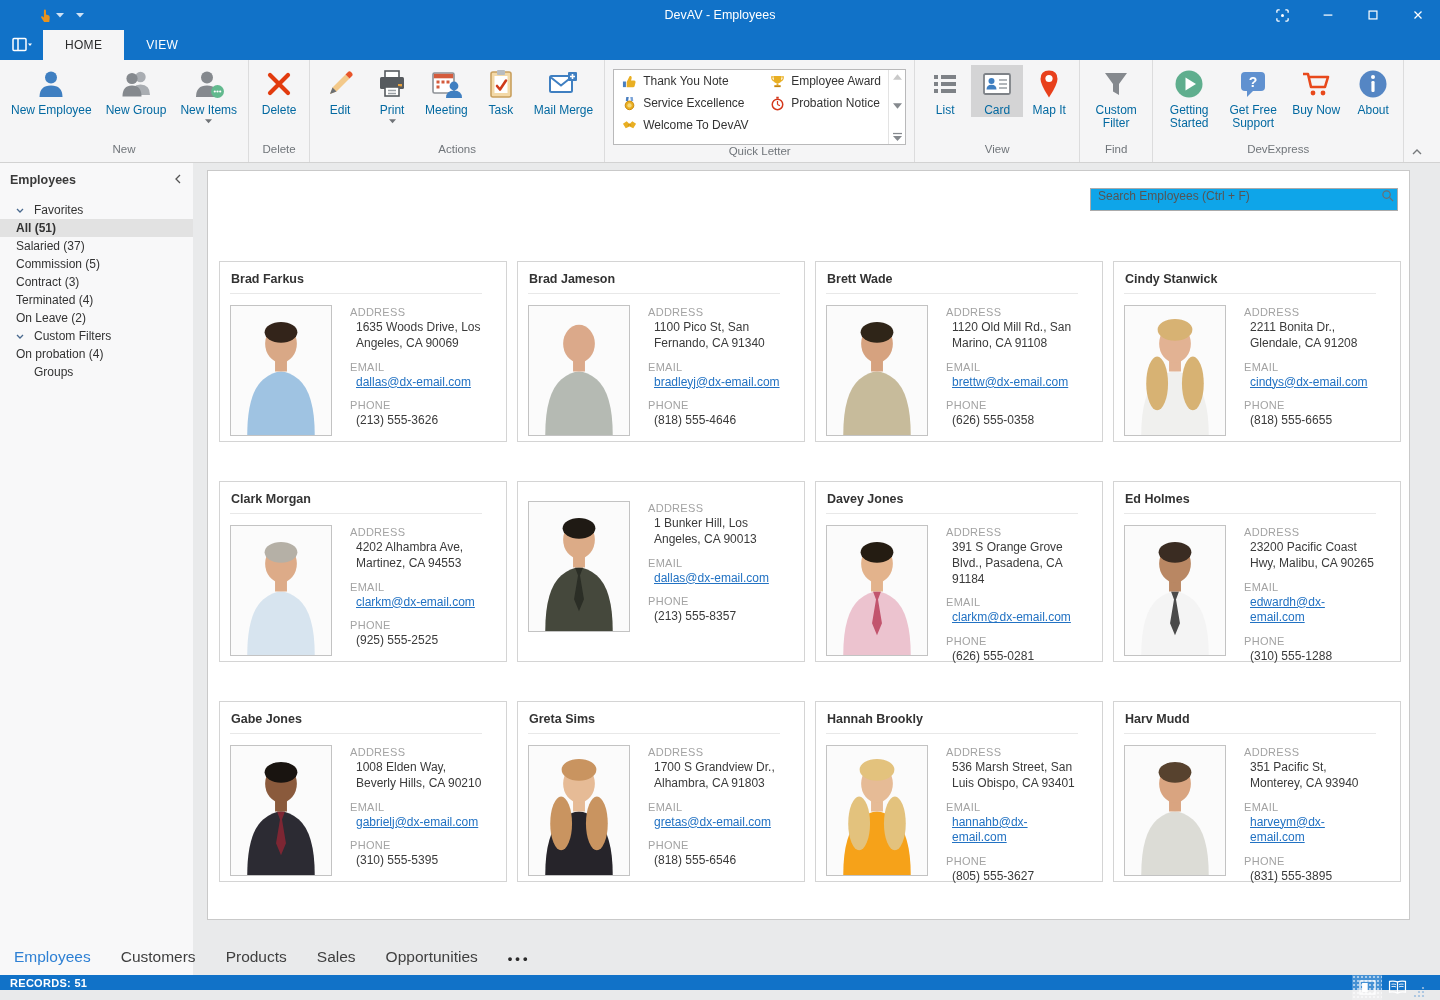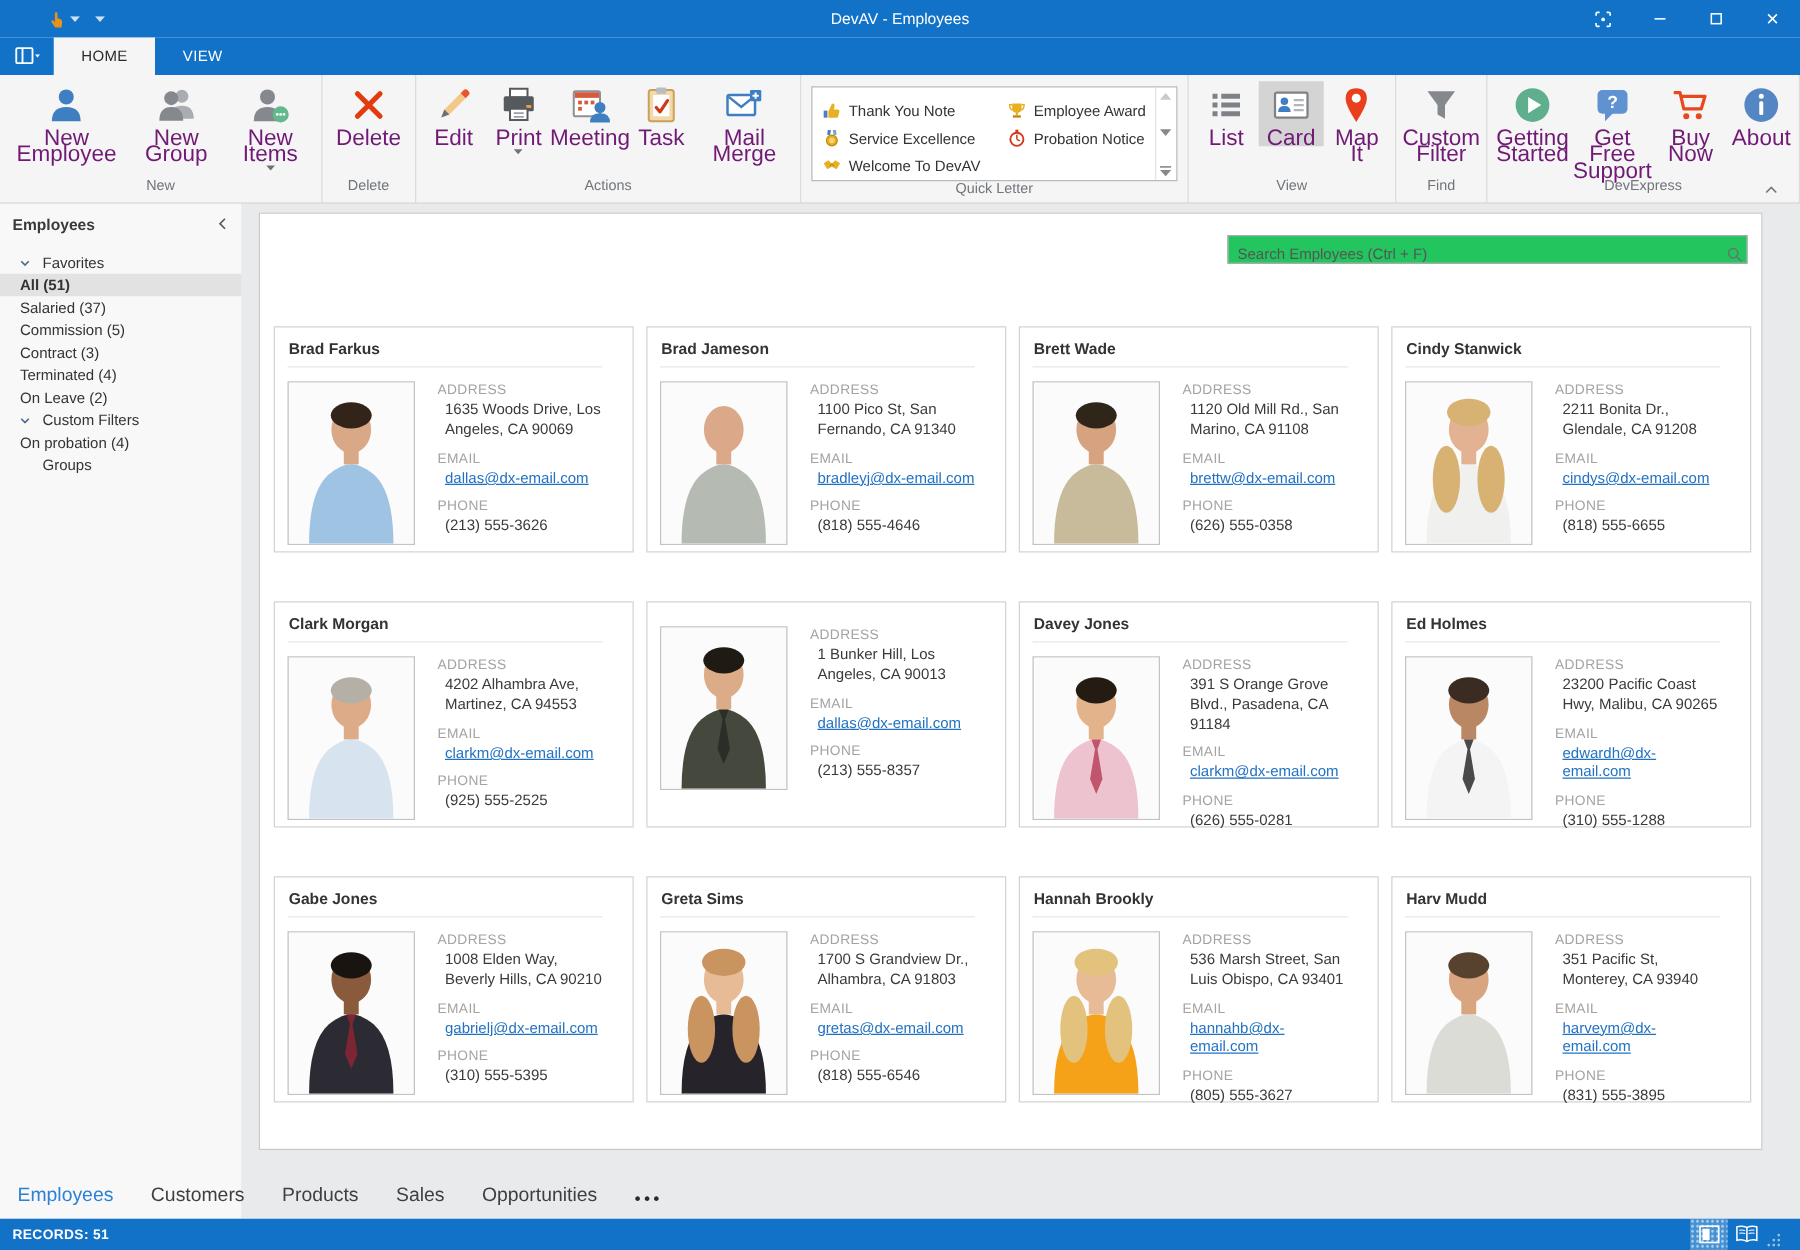--- a/index.html
+++ b/index.html
@@ -26,50 +26,50 @@
   .rtab.active { background:#f5f5f6; color:#2b2b2b;text-align:right; }
 
   
   .ribbon { position:absolute; left:0; top:60px; width:100%; height:103px; background:#f5f5f6;
     border-bottom:1px solid #d2d2d2; display:flex; }
   .rb-group { display:flex; flex-direction:column; border-right:1px solid #dcdcdd; }
   .rb-body { flex:1; display:flex; align-items:flex-start; padding:5px 4px 0; }
   .rb-cap { height:19px; font-size:11.5px; color:#70757a; text-align:center; padding:0 10px 3px; }
   .rbtn { display:flex; flex-direction:column; align-items:center; padding:3px 7px 0; min-width:52px; }
   .rbtn .ricon { width:32px; height:32px; }
-  .rbtn .rlabel { margin-top:4px; font-size:18px; color:#701a75; text-align:center; line-height:13px; }
+  .rbtn .rlabel { margin-top:4px; font-size:12px; color:#0369a1; text-align:center; line-height:13px; }
   .rbtn.wrap { max-width:64px; }
   .rbtn.active { background:#d4d4d5; }
   .rcaret { margin-top:2px; }
   
   .gallery { display:flex; background:#fff; border:1px solid #b9b9ba; margin:4px 4px 0; height:76px; }
   .gal-grid { display:grid; grid-auto-flow:column; grid-template-rows:repeat(3,22px); grid-template-columns:148px 118px;
     padding:4px 0 0 8px; }
-  .gal-item { display:flex; align-items:flex-end; gap:6px; white-space:nowrap; font-size:12px; color:#333; }
+  .gal-item { display:flex; align-items:flex-start; gap:6px; white-space:nowrap; font-size:12px; color:#333; }
   .gal-item svg { width:15px; height:15px; flex:none; }
   .gal-scroll { width:17px; border-left:1px solid #e3e3e3; display:flex; flex-direction:column;
     align-items:center; justify-content:space-between; padding:4px 0 3px; }
   .collapse-ribbon { position:absolute; right:12px; bottom:3px; width:22px; height:14px;
     display:flex; align-items:center; justify-content:center; }
 
   
   .content { position:absolute; left:0; top:163px; width:100%; height:812px; background:#e9eaeb; }
   .sidebar { position:absolute; left:0; top:0; width:193px; height:100%; background:#f8f8f9; }
   .sb-head { display:flex; align-items:center; justify-content:space-between; padding:10px 12px 10px 10px; }
   .sb-title { font-weight:bold; font-size:12.5px; color:#3a3a3a; }
   .tree { margin-top:4px; }
   .trow { display:flex; align-items:center; height:18px; padding-left:16px; color:#333; }
   .trow .chev { width:18px; display:flex; align-items:center; }
   .trow.lvl1 { }
   .trow.sel { background:#e2e2e2; font-weight:bold; }
 
   .panel { position:absolute; left:207px; top:7px; width:1203px; height:750px; background:#fff;
     border:1px solid #c9c9c9; }
-  .searchbox { position:absolute; right:11px; top:17px; width:416px; height:23px;
-    border:1px solid #ababab; background:#22c55e; display:flex; align-items:flex-end; }
+  .searchbox { position:absolute; right:11px; top:17px; width:308px; height:23px;
+    border:1px solid #ababab; background:#0ea5e9; display:flex; align-items:flex-start; }
   .searchbox input { flex:1; border:none; outline:none; font-family:inherit; font-size:12px;
     color:#444; padding:0 4px 0 7px; background:transparent; }
   .searchbox input::placeholder { color:#555; opacity:1; }
   .searchbox .mag { width:20px; display:flex; align-items:center; justify-content:center; }
 
   .cards { position:absolute; left:11px; top:90px; display:grid; grid-template-columns:repeat(4,288px);
     grid-auto-rows:181px; column-gap:10px; row-gap:39px; }
   .card { background:#fff; border:1px solid #d4d4d4; padding:8px 24px 8px 10px; }
   .card-name { font-size:12.5px; font-weight:bold; color:#333; padding:2px 0 7px 1px;
     border-bottom:1px solid #e8e8e8; }
@@ -81,21 +81,21 @@
   .clabel:first-child { margin-top:1px; }
   .cvalue { font-size:12px; color:#3a3a3a; padding-left:6px; margin-top:2px; line-height:1.32; }
   .cvalue a { color:#2272c3; }
 
   .foottabs { position:absolute; left:14px; top:776px; height:36px; display:flex; align-items:center; gap:30px; }
   .ftab { font-size:15.5px; color:#3f3f3f; }
   .ftab.active { color:#2e80d4; }
   .ftab-overflow { font-size:13px; font-weight:bold; letter-spacing:3px; color:#2b2b2b; padding-top:3px; }
 
   
-  .statusbar { position:absolute; left:0; top:975px; width:100%; height:25px; background:#1172c8;
+  .statusbar { position:absolute; left:0; top:975px; width:100%; height:15px; background:#1172c8;
     display:flex; align-items:center; color:#fff; }
   .records { font-size:11px; font-weight:bold; margin-left:10px; letter-spacing:.3px; }
   .sb-right { position:absolute; right:14px; top:0; height:25px; display:flex; align-items:center; }
   .sbtn { width:30px; height:25px; display:flex; align-items:center; justify-content:center; }
   .sbtn.active { background-color:rgba(255,255,255,.22);
     background-image:radial-gradient(rgba(255,255,255,.55) 1px, transparent 1.2px); background-size:4px 4px; }
   .grip { width:14px; height:25px; display:flex; align-items:flex-end; justify-content:flex-end; padding:0 1px 2px 0; }
 </style>
 </head>
 <body>

